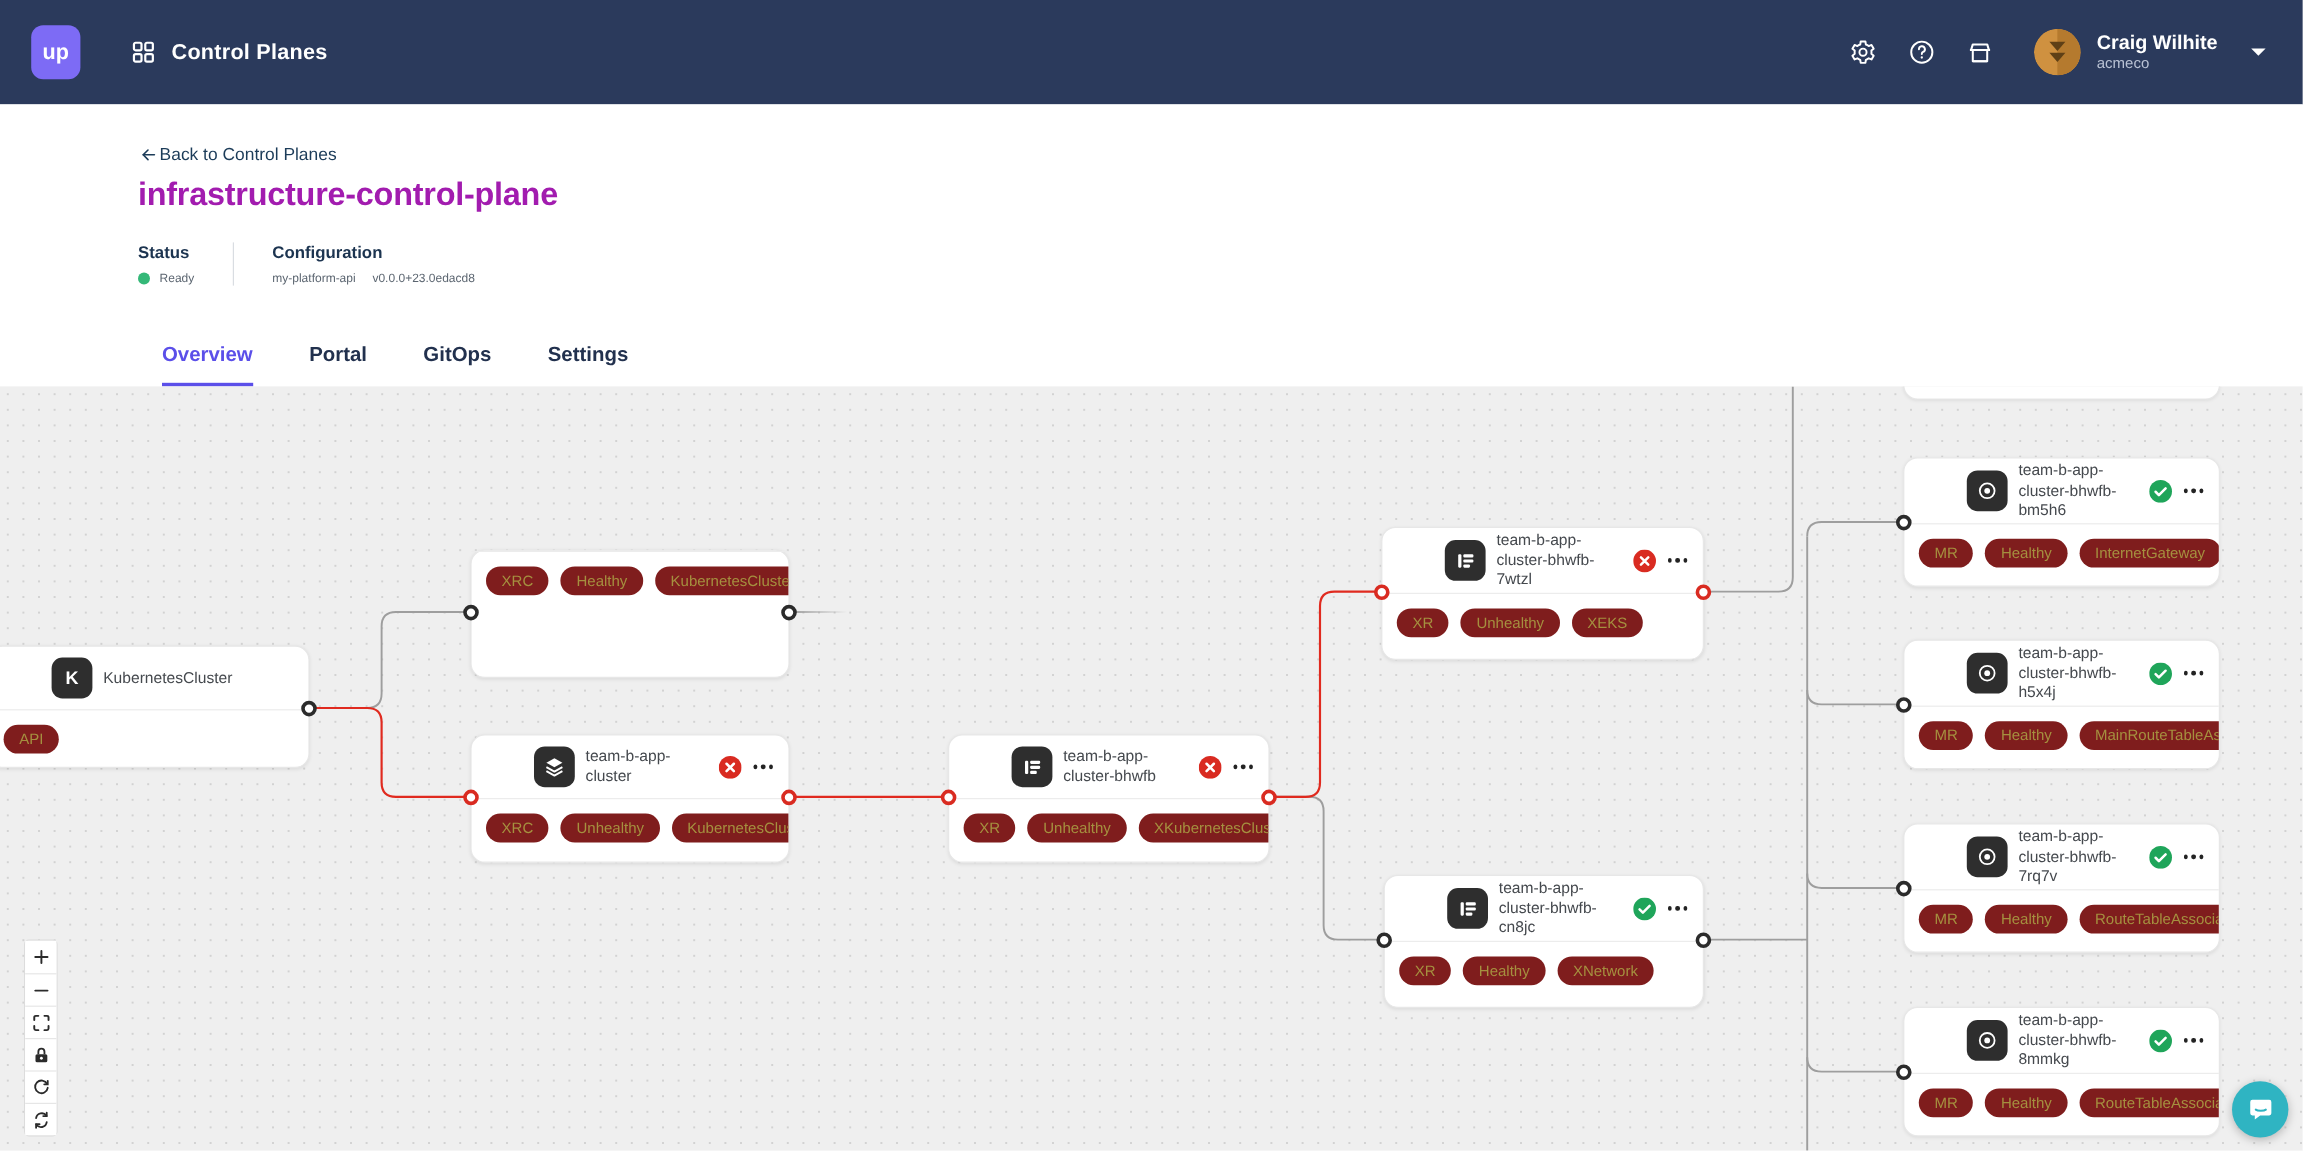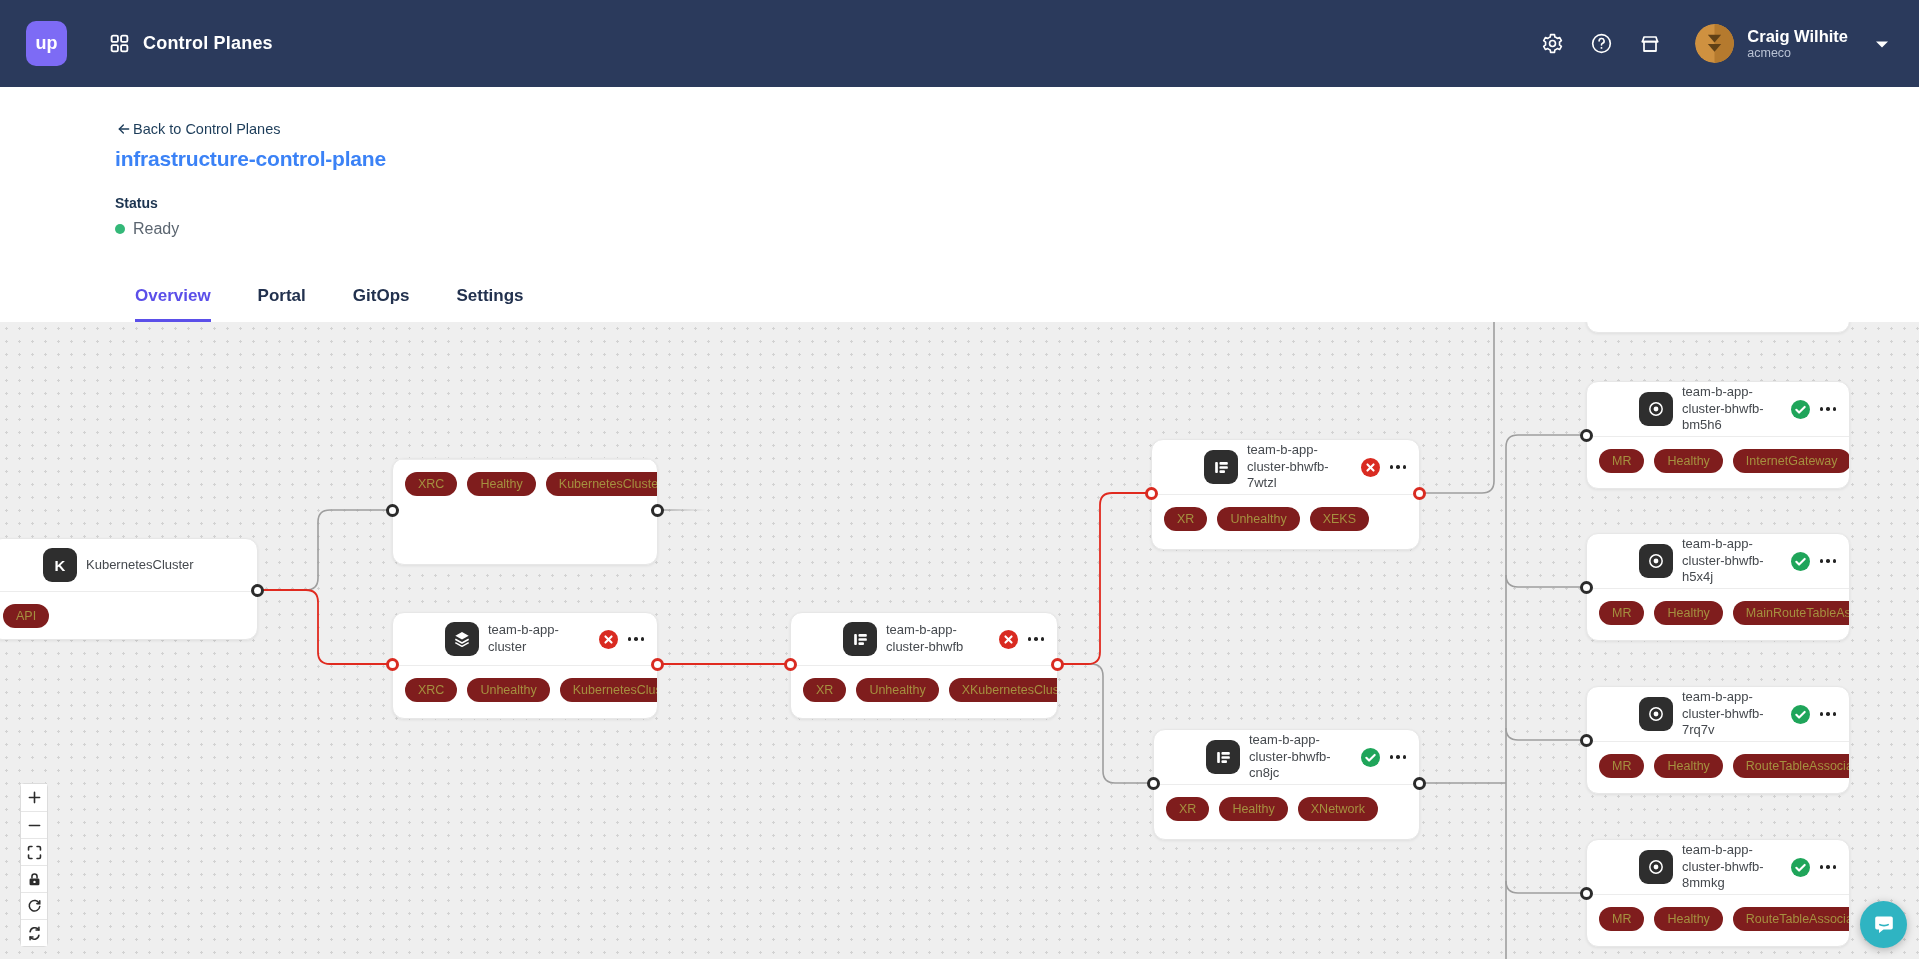--- a/index.html
+++ b/index.html
@@ -17,26 +17,26 @@
   .nav-right { display:flex; align-items:center; gap:25px; }
   .avatar-wrap { display:flex; align-items:center; margin-left:8px; gap:13px; cursor:pointer; }
   .avatar { width:39px; height:39px; border-radius:50%; overflow:hidden; flex:none; }
   .user-name { color:#fff; font-size:16.5px; font-weight:bold; line-height:1.2; }
   .user-org  { color:#b9c2d4; font-size:12.5px; }
   .caret { margin-left:14px; }
 
   
   .page-head { height:235px; padding:34px 0 0 115px; position:relative; background:#fff; }
   .back-link { display:flex; align-items:center; gap:0; color:#1c3c59; font-size:14.5px; cursor:pointer; width:max-content; }
-  .page-title { margin-top:10px; font-size:21px; font-weight:bold; color:#3b82f6; letter-spacing:-.2px; }
+  .page-title { margin-top:10px; font-size:27px; font-weight:bold; color:#a21caf; letter-spacing:-.2px; }
   .meta { display:flex; margin-top:24px; }
   .meta-col { padding-right:32px; }
   .meta-col + .meta-col { border-left:1px solid #d9dde2; padding-left:32px; }
   .meta-label { font-size:14px; font-weight:bold; color:#1c3450; }
-  .meta-value { margin-top:9px; font-size:16px; color:#5b6570; display:flex; align-items:center; gap:8px; }
+  .meta-value { margin-top:9px; font-size:10px; color:#5b6570; display:flex; gap:8px; }
   .status-dot { width:10px; height:10px; border-radius:50%; background:#34b878; display:inline-block; }
   .config-vals { display:flex; gap:14px; }
 
   .tabs { position:absolute; left:135px; bottom:0; display:flex; gap:47px; }
   .tab { font-size:17px; font-weight:bold; color:#22314e; padding-bottom:13px; border-bottom:3.5px solid transparent; cursor:pointer; background:none; border-top:none; border-left:none; border-right:none; font-family:inherit; }
   .tab.active { color:#5b4fe9; border-bottom-color:#5b4fe9; }
 
   
   .canvas { position:relative; height:637px; width:1919px; background:#efefef;
             background-image:radial-gradient(#d2d2d2 1px, transparent 1.15px);
@@ -142,20 +142,27 @@
       </svg>
     <span>Back to Control Planes</span>
   </div>
   <h1 class="page-title">infrastructure-control-plane</h1>
   <div class="meta">
     <div class="meta-col">
       <div class="meta-label">Status</div>
       <div class="meta-value">
         <span class="status-dot"></span>
         <span>Ready</span>
+      </div>
+    </div>
+    <div class="meta-col">
+      <div class="meta-label">Configuration</div>
+      <div class="meta-value config-vals">
+        <span>my-platform-api</span>
+        <span>v0.0.0+23.0edacd8</span>
       </div>
     </div>
   </div>
   <div class="tabs">
     <button class="tab active">Overview</button>
     <button class="tab">Portal</button>
     <button class="tab">GitOps</button>
     <button class="tab">Settings</button>
   </div>
 </div>

